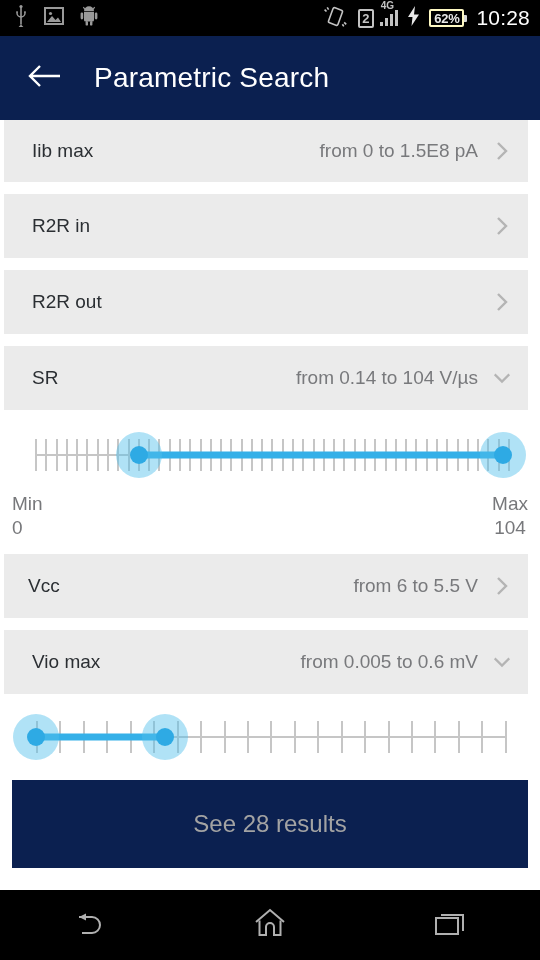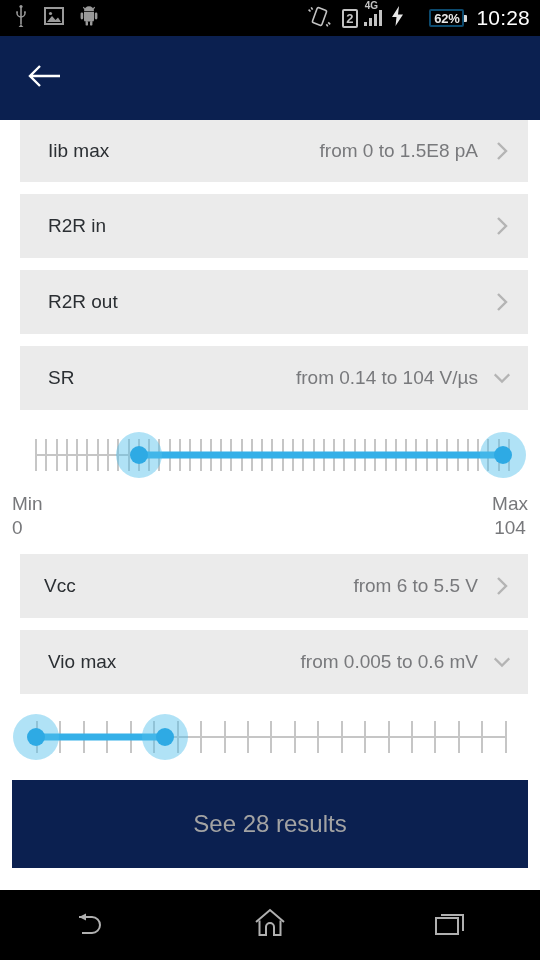--- a/index.html
+++ b/index.html
@@ -44,27 +44,26 @@
   .bars { display: flex; align-items: flex-end; gap: 1.5px; height: 16px; }
   .bars i { display:block; width: 3.5px; background: #c3c3c3; }
   .bars i:nth-child(1){ height: 4px; }
   .bars i:nth-child(2){ height: 8px; }
   .bars i:nth-child(3){ height: 12px; }
   .bars i:nth-child(4){ height: 16px; }
   .batt {
     display: flex; align-items: center;
   }
   .batt-body {
-    border: 2px solid #0c4a6e;
+    border: 2px solid #fef9c3;
     border-radius: 2px;
     height: 18px;
     padding: 0 3px;
     display: flex; align-items: center;
     box-sizing: border-box;
-    margin-left: 16px;
   }
   .batt-body span { font-size: 13px; color: #e8e8e8; font-weight: bold; letter-spacing: -0.3px; }
   .batt-tip { width: 3px; height: 7px; background: #d8d8d8; border-radius: 0 1px 1px 0; }
   .clock { color: #ffffff; font-size: 21px; letter-spacing: 0.2px; }
 
   
   .appbar {
     height: 84px;
     background: #0b2050;
     display: flex;
@@ -87,21 +86,21 @@
   
   .content {
     position: absolute;
     top: 120px; left: 0; right: 0;
     bottom: 70px;
     background: #ffffff;
     overflow: hidden;
   }
 
   .row {
-    margin: 0 12px 12px 20px;
+    margin: 0 12px 12px 4px;
     background: #ebebeb;
     height: 64px;
     display: flex;
     align-items: center;
     padding: 0 16px 0 28px;
     box-sizing: border-box;
     cursor: pointer;
   }
   .row.first { height: 62px; margin-top: 0; }
   .row-label { font-size: 19px; color: #2b2f33; }
@@ -279,20 +278,21 @@
 </div>
 
 <div class="appbar">
   <div class="back-btn">
     <span>
       <svg width="34" height="26" viewBox="0 0 34 26">
         <path d="M33 13 H3 M13 3 L3 13 L13 23" fill="none" stroke="#ffffff" stroke-width="2.4"></path>
       </svg>
     </span>
   </div>
+  <div class="appbar-title">Parametric Search</div>
 </div>
 
 <div class="content">
 
   <div class="row first">
     <span class="row-label">Iib max</span>
     <span class="row-value">from 0 to 1.5E8 pA</span>
     <span class="chev">
       <svg width="14" height="22" viewBox="0 0 14 22">
           <path d="M3 3 L11 11 L3 19" fill="none" stroke="#b4b4b4" stroke-width="2.4"></path>

